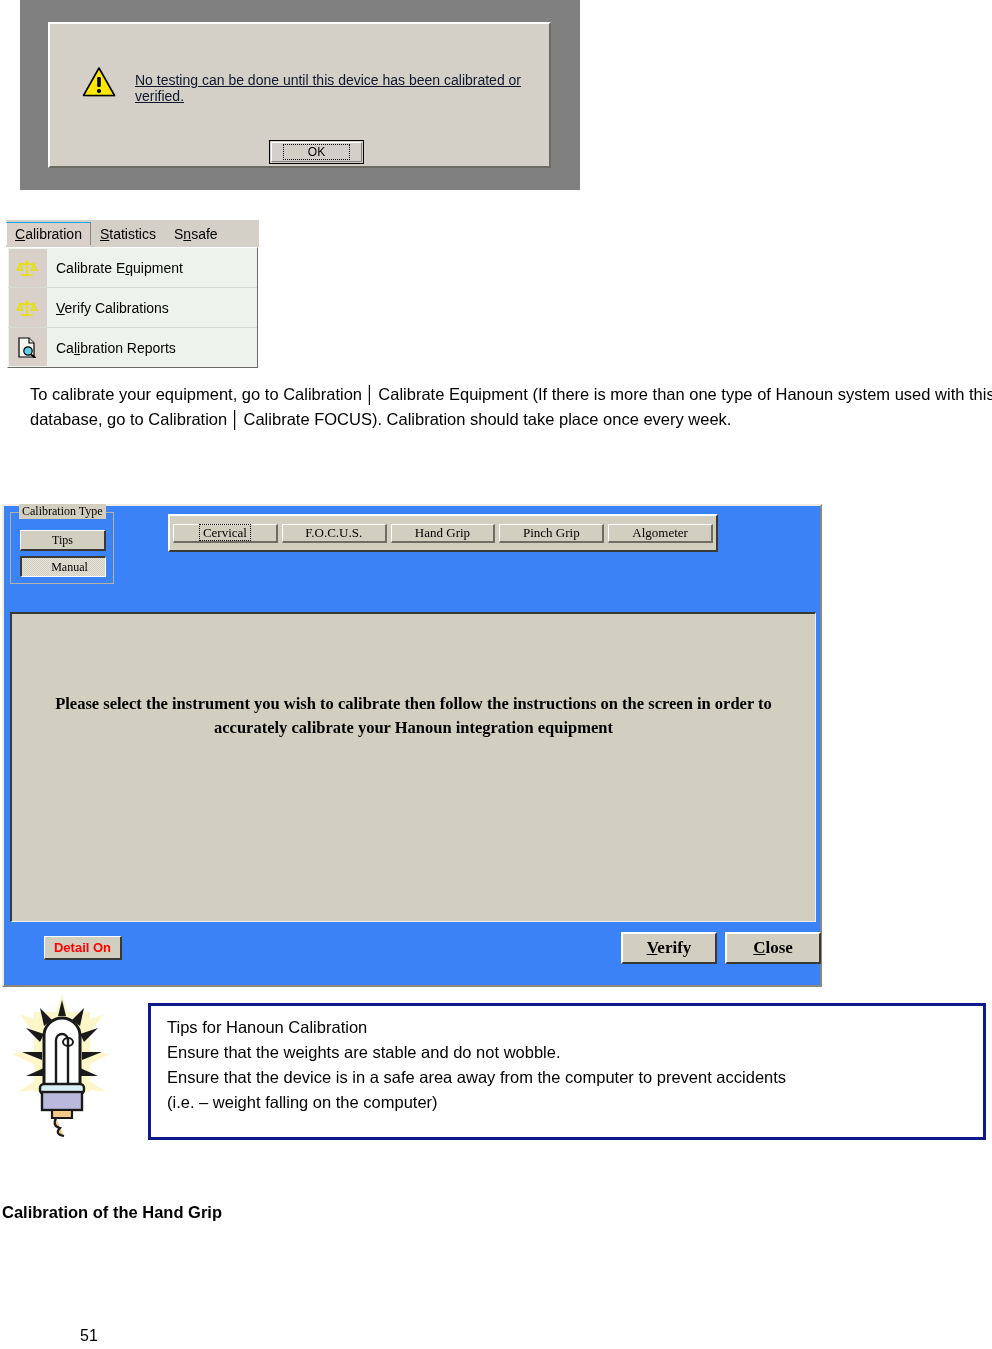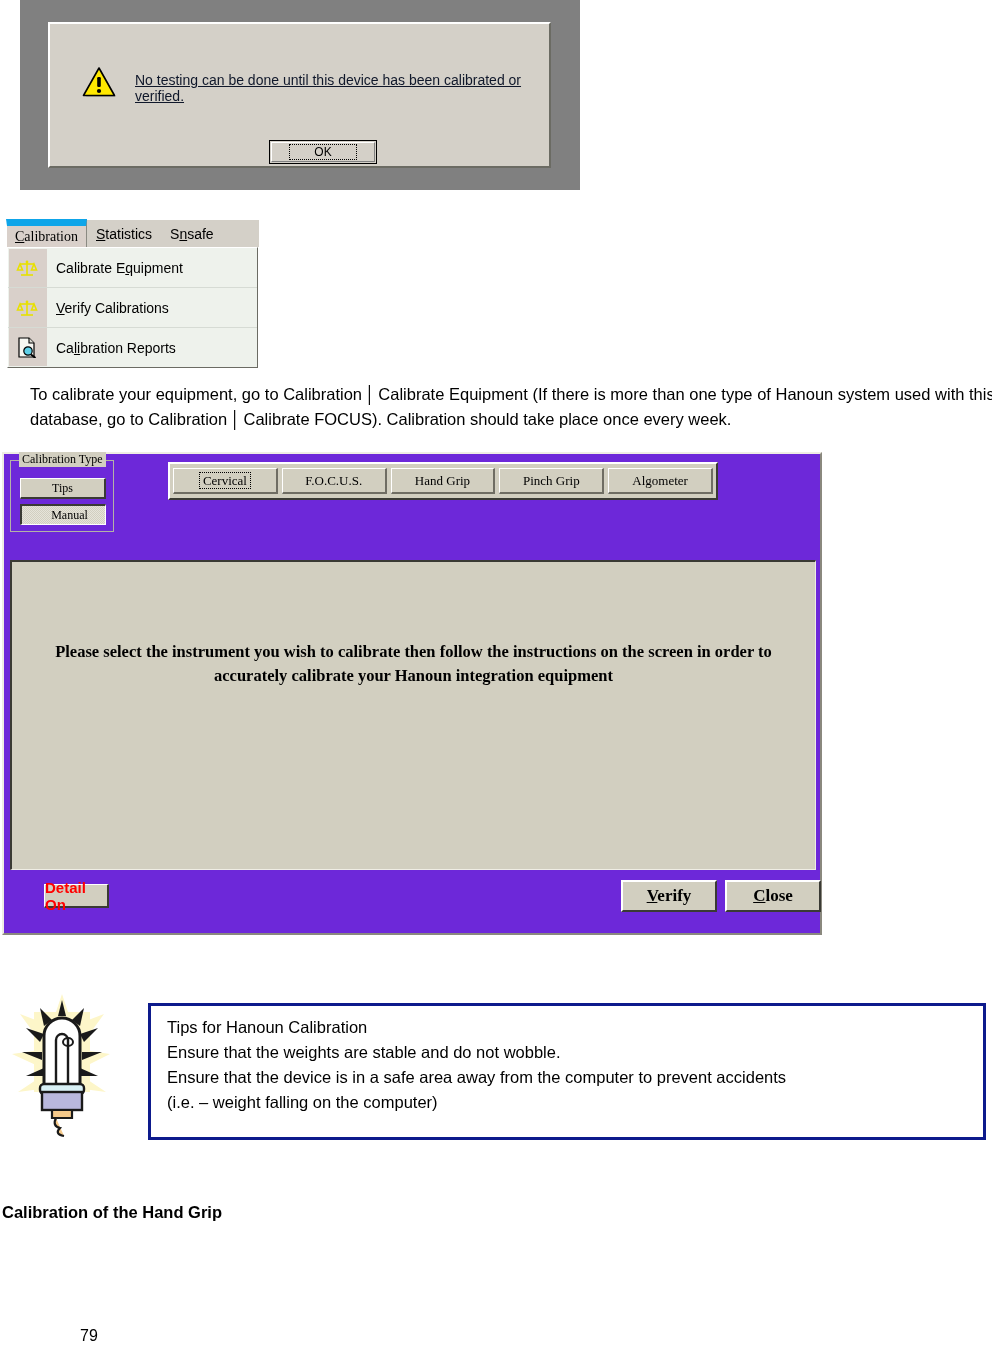--- a/index.html
+++ b/index.html
@@ -97,21 +97,21 @@
     right: 10px;
     font-size: 14px;
     font-family: "Liberation Sans", sans-serif;
     color: #0f172a;
     text-decoration: underline;
   }
   .ok-btn-wrap {
     position: absolute;
     left: 216px;
     top: 90px;
-    width: 108px;
+    width: 95px;
     height: 24px;
     border: 1px solid #000;
     box-sizing: border-box;
     background: #d4d0c8;
     padding: 1px;
   }
   .ok-btn {
     width: 100%;
     height: 100%;
     box-sizing: border-box;
@@ -151,25 +151,24 @@
     align-items: center;
     font-size: 14px;
     font-family: "Liberation Sans", sans-serif;
   }
   .menubar-item {
     padding: 4px 9px;
     white-space: nowrap;
   }
   .menubar-item.active {
     background: #d9d0ca;
-    border-top: 7px solid #0ea5e9;
+    border-top: 1px solid #0ea5e9;
     border-left: 1px solid #fff;
     border-right: 1px solid #8a8a82;
     padding: 3px 8px;
-    font-family: Liberation Serif, serif;
   }
   .menu-dropdown {
     position: absolute;
     left: 1px;
     top: 27px;
     width: 251px;
     background: #eef2ec;
     border-top: 1px solid #ffffff;
     border-left: 1px solid #ffffff;
     border-right: 1px solid #6b6b63;
@@ -221,24 +220,24 @@
   .vbar {
     display: inline-block;
     padding: 0 3px;
     font-weight: 300;
   }
 
   
   .calib {
     position: absolute;
     left: 2px;
-    top: 452px;
+    top: 504px;
     width: 820px;
     height: 483px;
-    background: #6d28d9;
+    background: #3b82f6;
     border-top: 2px solid #efede4;
     border-left: 2px solid #efede4;
     border-right: 2px solid #8a887e;
     border-bottom: 2px solid #8a887e;
     box-sizing: border-box;
   }
   .groupbox {
     position: absolute;
     left: 6px;
     top: 6px;
@@ -297,21 +296,21 @@
     border-top: 2px solid #ffffff;
     border-left: 2px solid #ffffff;
     border-right: 2px solid #3a3a34;
     border-bottom: 2px solid #3a3a34;
     box-sizing: border-box;
     display: flex;
     align-items: center;
     padding: 0 3px;
   }
   .tb-btn {
-    height: 26px;
+    height: 19px;
     flex: 1 1 0;
     margin-right: 4px;
     background: #d2cfc0;
     border-top: 1px solid #ffffff;
     border-left: 1px solid #ffffff;
     border-right: 2px solid #6f6d63;
     border-bottom: 2px solid #6f6d63;
     box-sizing: border-box;
     display: flex;
     align-items: center;
@@ -348,32 +347,32 @@
     font-family: "Liberation Serif", serif;
     font-weight: bold;
     font-size: 16.5px;
     line-height: 24px;
   }
 
   .detail-btn {
     position: absolute;
     left: 40px;
     top: 430px;
-    width: 65px;
+    width: 78px;
     height: 24px;
     background: #d2cfc0;
     border-top: 1px solid #ffffff;
     border-left: 1px solid #ffffff;
     border-right: 2px solid #3a3a34;
     border-bottom: 2px solid #3a3a34;
     box-sizing: border-box;
     display: flex;
     align-items: center;
-    justify-content: flex-end;
-    font-size: 15px;
+    justify-content: center;
+    font-size: 13px;
     font-weight: bold;
     font-family: "Liberation Sans", sans-serif;
   }
   .big-btn {
     position: absolute;
     top: 426px;
     width: 96px;
     height: 32px;
     background: #d2cfc0;
     border-top: 2px solid #ffffff;
@@ -605,13 +604,13 @@
 <div class="tips-box">
   <div class="tips-text">
     <div>Tips for Hanoun Calibration</div>
     <div>Ensure that the weights are stable and do not wobble.</div>
     <div>Ensure that the device is in a safe area away from the computer to prevent accidents</div>
     <div>(i.e. – weight falling on the computer)</div>
   </div>
 </div>
 
 <div class="section-head">Calibration of the Hand Grip</div>
-<div class="page-num">79</div>
+<div class="page-num">51</div>
 
 </body></html>

